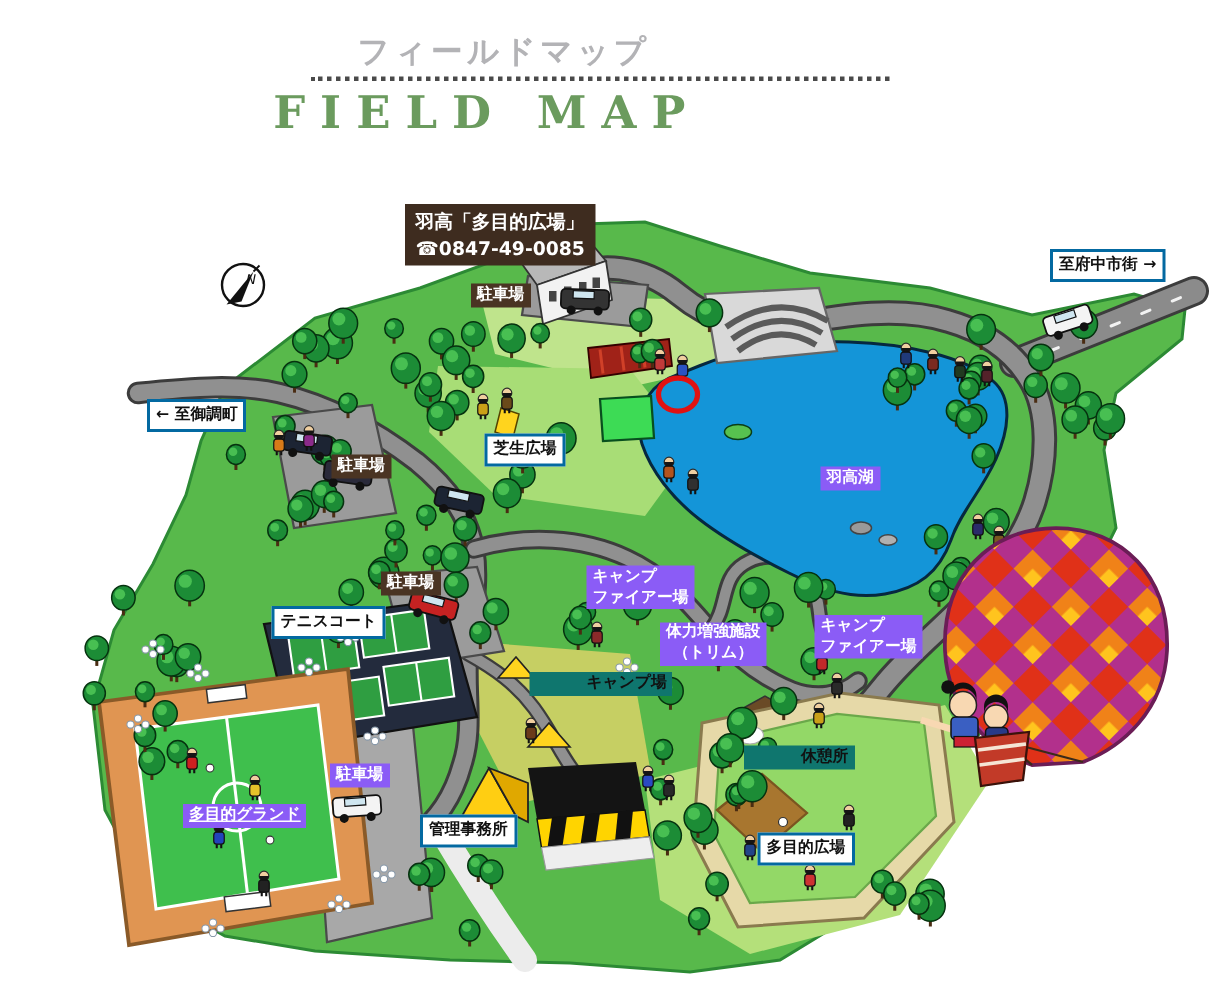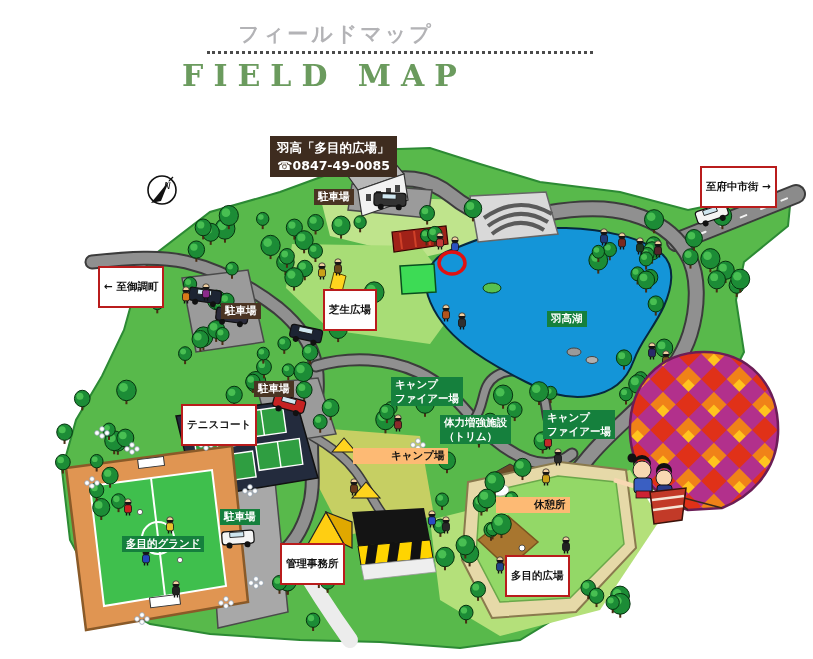--- a/index.html
+++ b/index.html
@@ -18,23 +18,23 @@
   .lodge-sign{position:absolute;left:270px;top:136px;background:#3e2c1f;color:#fff;
     padding:3px 7px;font-size:12.5px;font-weight:bold;line-height:1.4;z-index:7;
     white-space:nowrap;}
   .lodge-sign span{display:block;}
   
   #map-labels{position:absolute;left:0;top:0;width:813px;height:659px;z-index:7;}
   .lbl{position:absolute;font-size:10.5px;font-weight:bold;line-height:1.3;
     padding:1px 4px;white-space:nowrap;}
   .lbl span{display:block;}
   .lbl.brown{background:#4a3423;color:#fff;}
-  .lbl.black{background:#15803d;color:#fff;}
-  .lbl.white{background:#fdba74;color:#111;padding-left:38px;}
-  .lbl.white-border{background:#fff;color:#111;border:2px solid #b91c1c;padding:12px 4px;}
+  .lbl.black{background:#8b5cf6;color:#fff;}
+  .lbl.white{background:#0f766e;color:#111;padding-left:38px;}
+  .lbl.white-border{background:#fff;color:#111;border:2px solid #0369a1;padding:2px 4px;}
 </style>
 </head>
 <body>
 
 <div class="stage">
 
   <div class="title-ja">フィールドマップ</div>
   <div class="dotted-rule"></div>
   <div class="title-en">FIELD MAP</div>
 
@@ -844,21 +844,21 @@
       <div class="lbl white-border" style="left: 323px; top: 289px;">
         <span>芝生広場</span>
       </div>
       <div class="lbl black" style="left: 547px; top: 311px;">
         <span>羽高湖</span>
       </div>
       <div class="lbl black" style="left: 391px; top: 377px;">
         <span>キャンプ</span>
         <span>ファイアー場</span>
       </div>
-      <div class="lbl black" style="left: 440px; top: 415px; text-align: left;">
+      <div class="lbl black" style="left: 440px; top: 415px; text-align: center; font-family: Liberation Mono, monospace;">
         <span>体力増強施設</span>
         <span>（トリム）</span>
       </div>
       <div class="lbl black" style="left: 543px; top: 410px;">
         <span>キャンプ</span>
         <span>ファイアー場</span>
       </div>
       <div class="lbl white" style="left: 353px; top: 448px;">
         <span>キャンプ場</span>
       </div>

